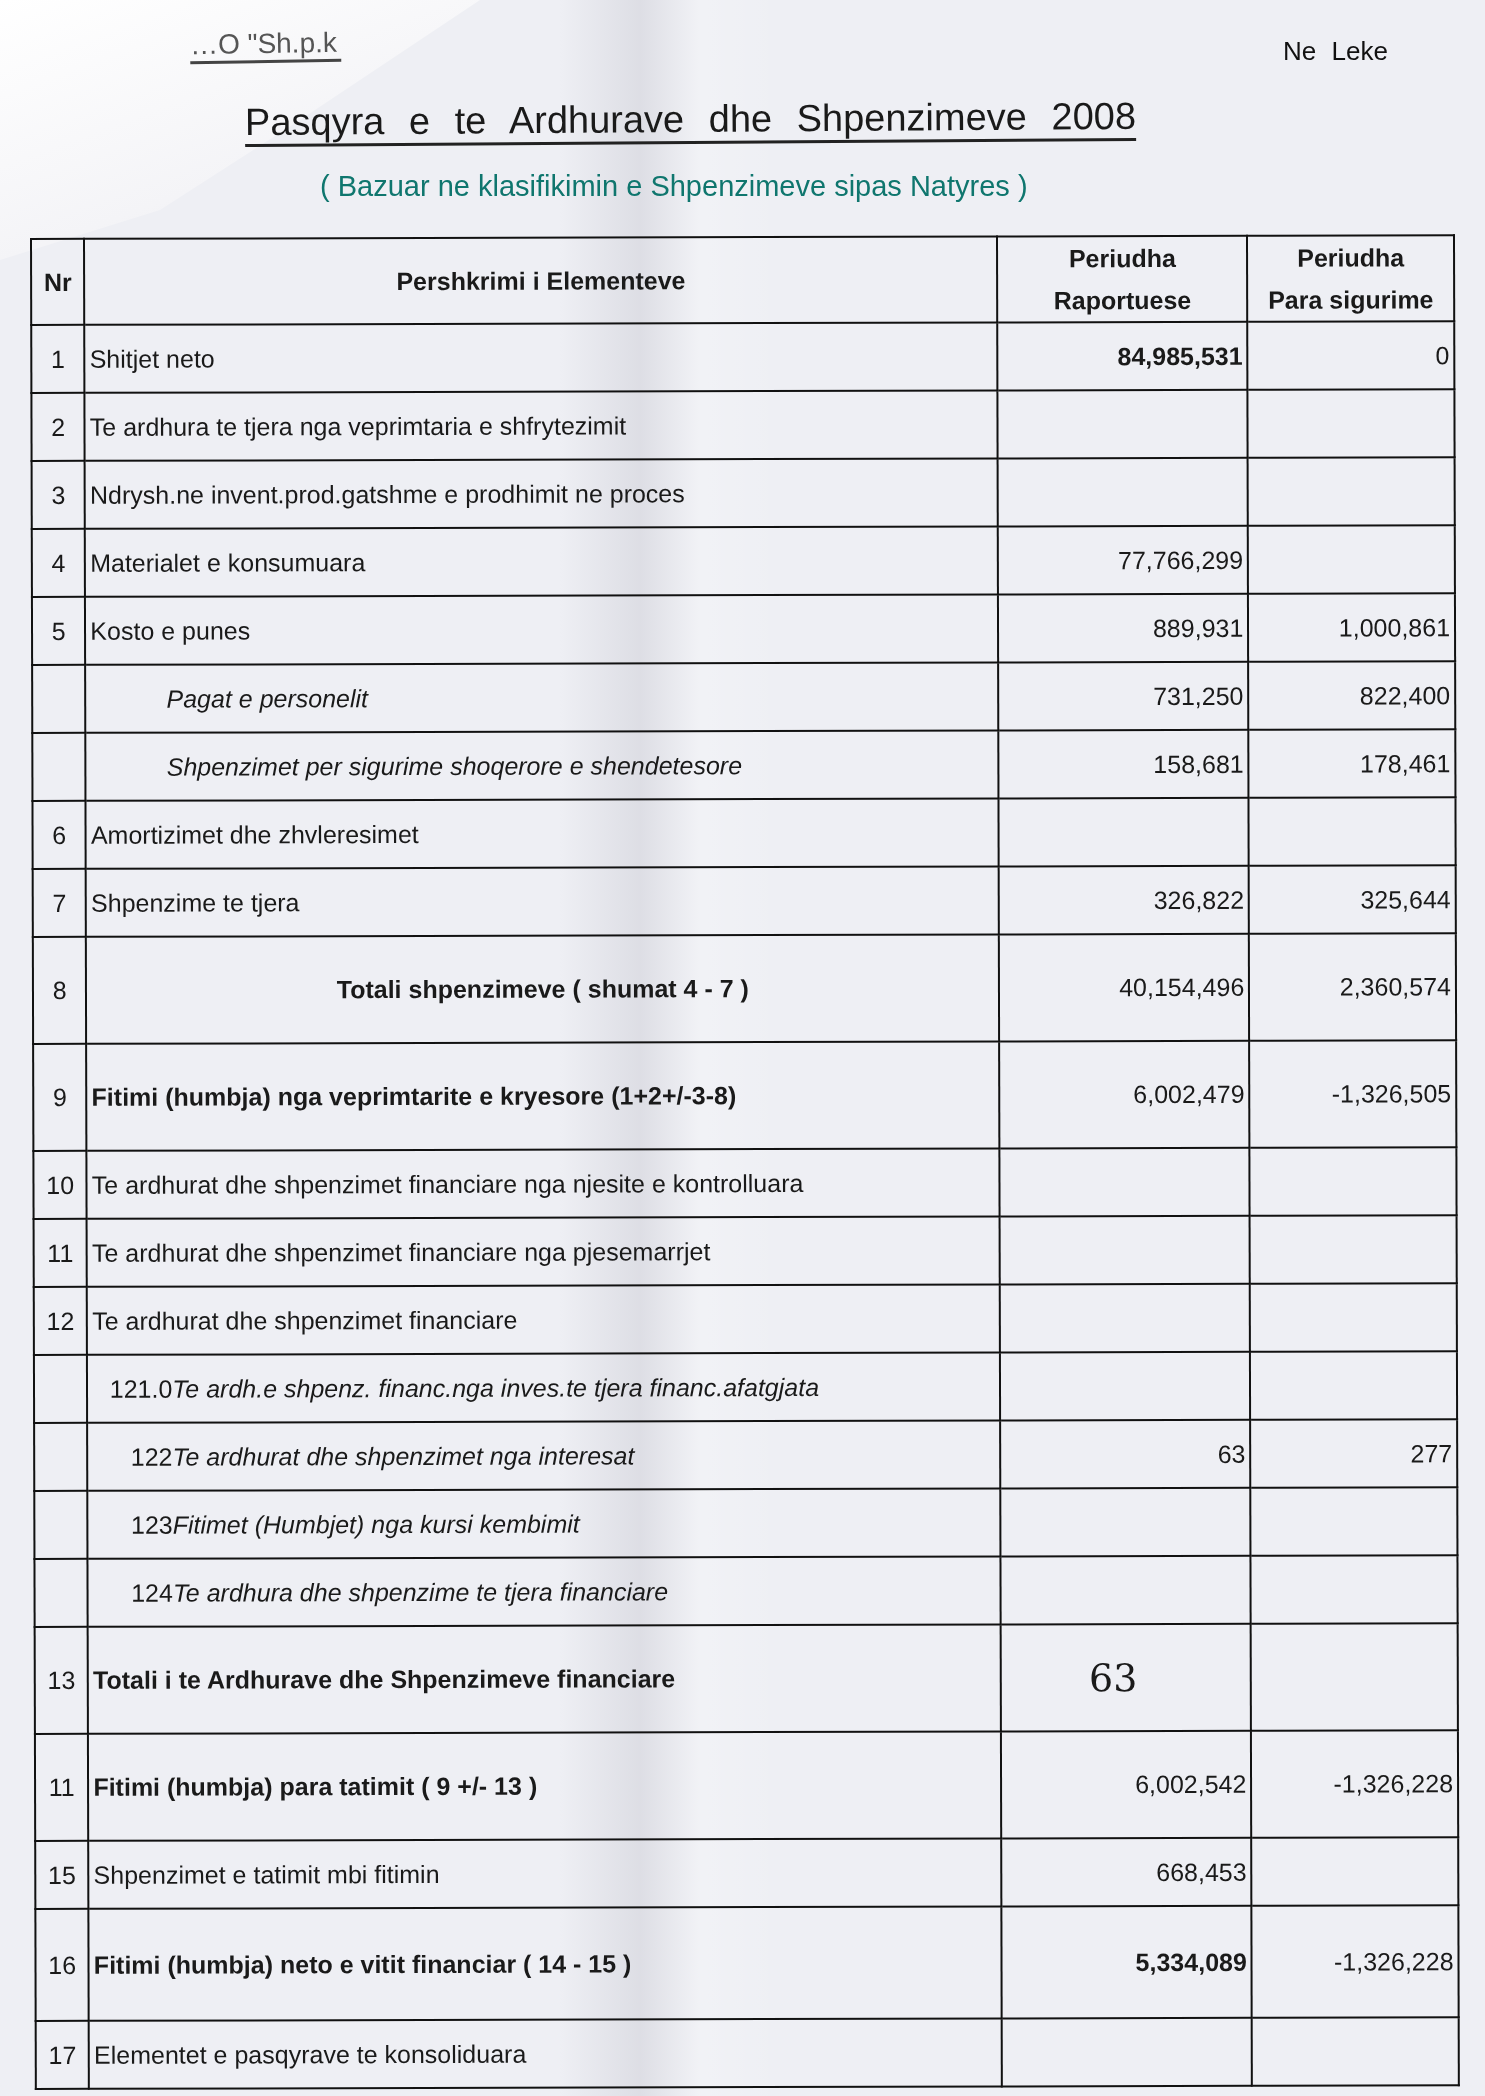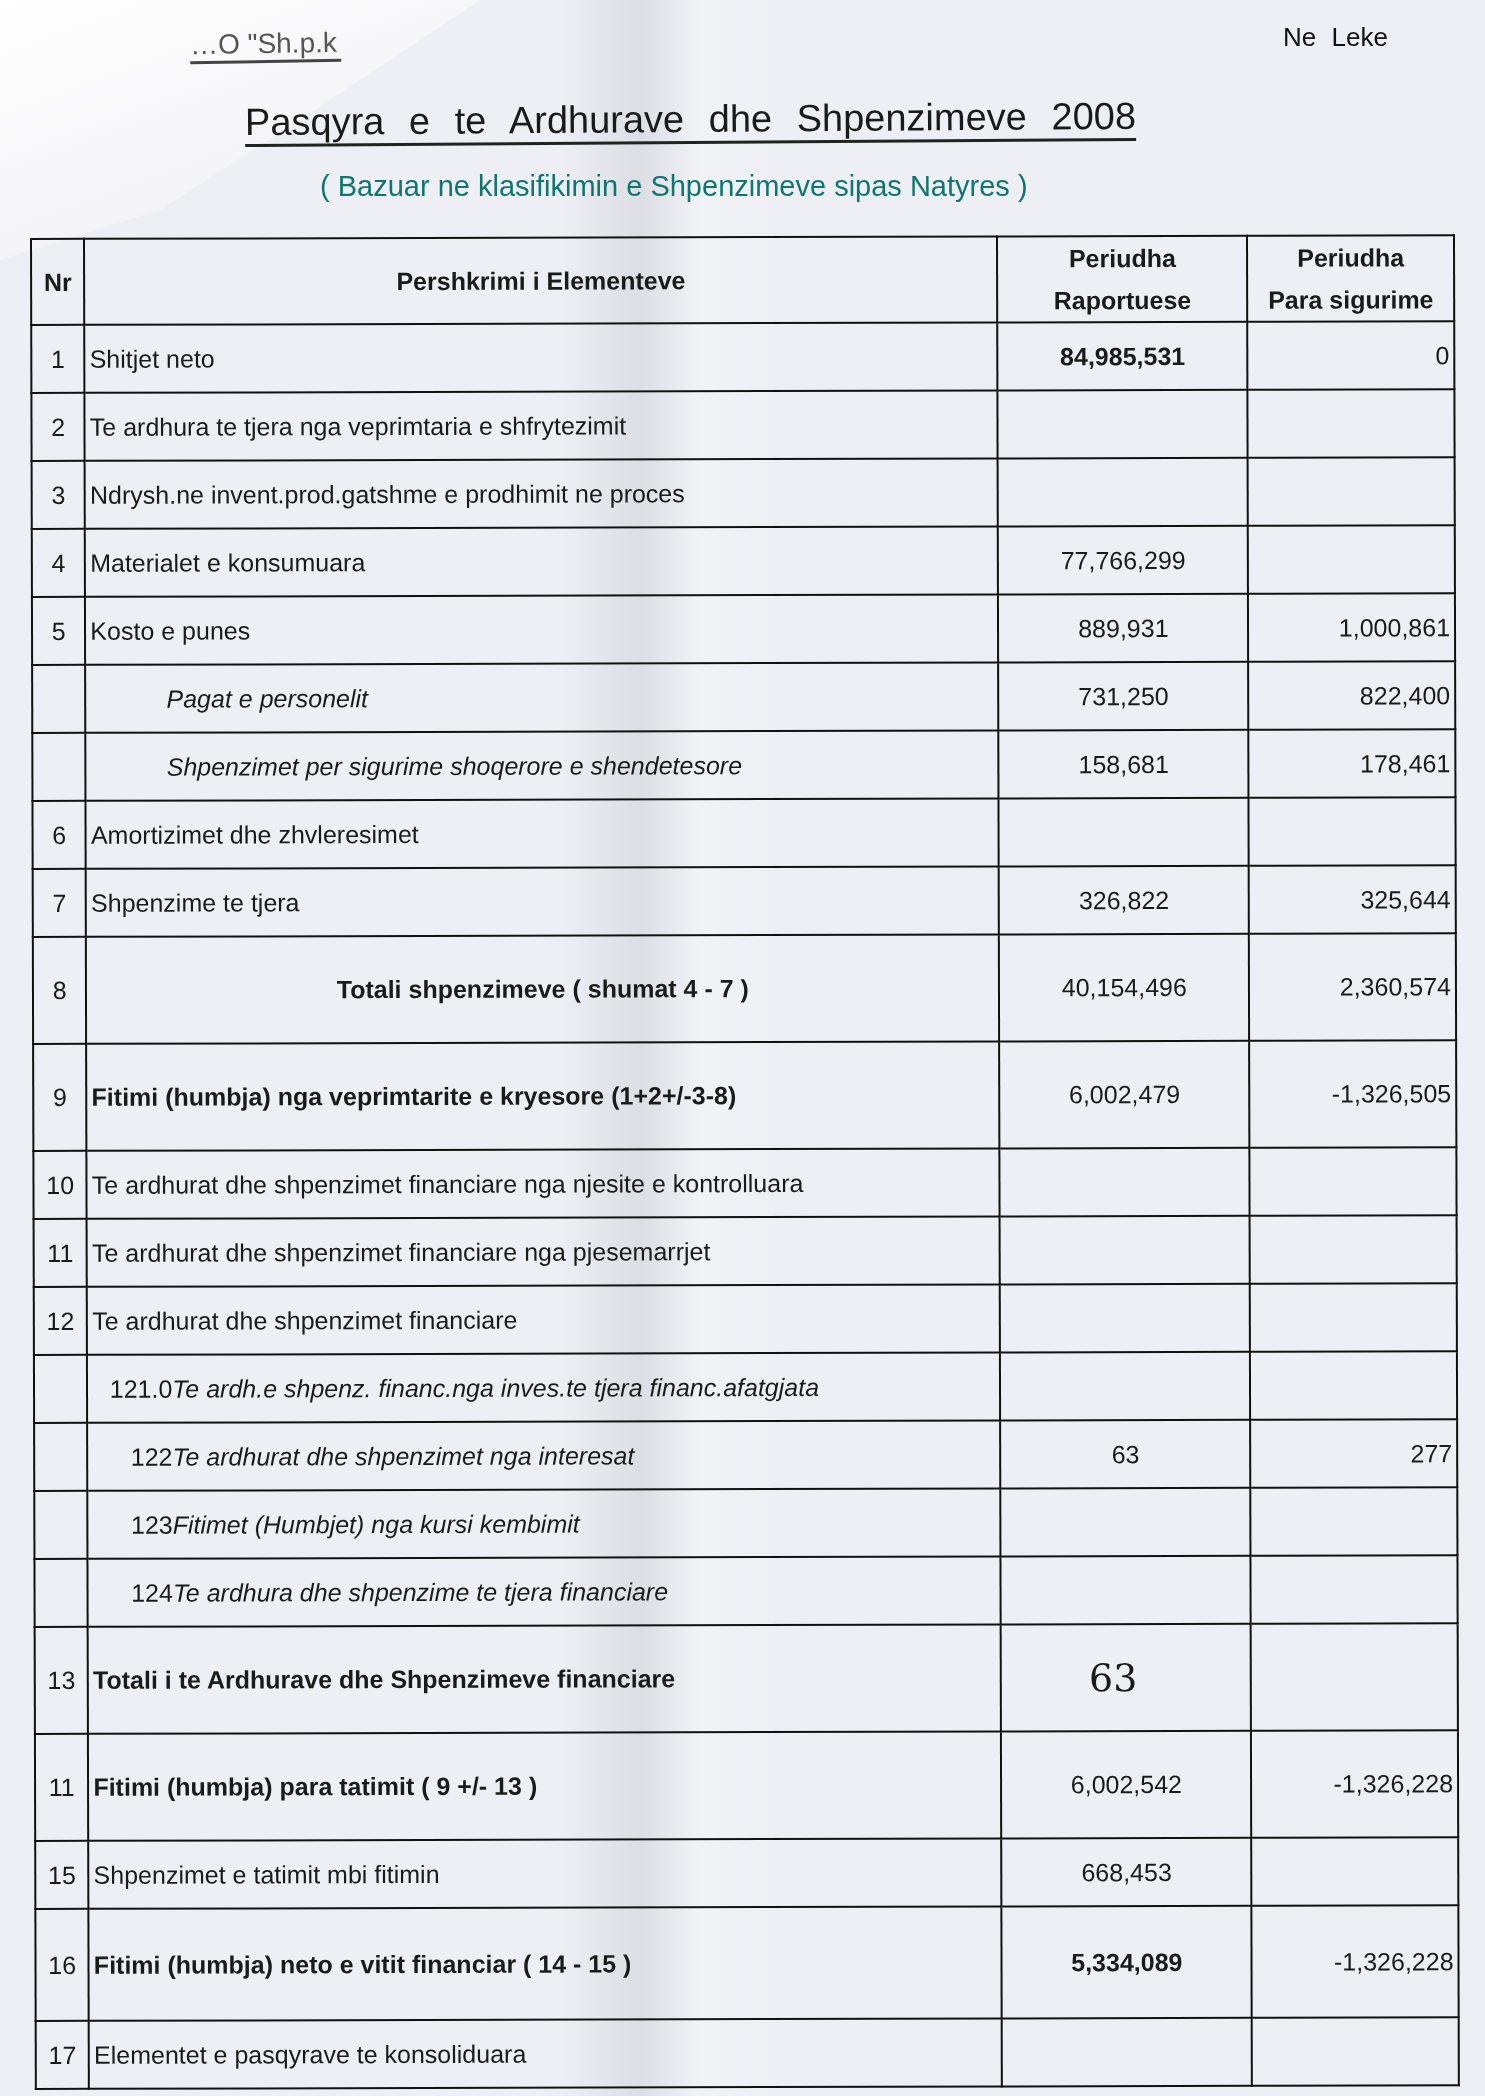--- a/index.html
+++ b/index.html
@@ -20,21 +20,21 @@
       clip-path: polygon(0 0, 480px 0, 420px 40px, 300px 120px, 160px 210px, 0 260px);
       box-shadow: 0 0 10px rgba(0,0,0,0.2);
     }
     .company {
       position: absolute; left: 190px; top: 28px;
       font-size: 28px; color: #555;
       border-bottom: 3px solid #444; padding-right: 4px;
       transform: rotate(-1deg);
     }
     .currency {
-      position: absolute; left: 1283px; top: 22px; font-size: 26px; color: #111;
+      position: absolute; left: 1283px; top: 36px; font-size: 26px; color: #111;
       word-spacing: 8px;
     }
     .title {
       position: absolute; left: 245px; top: 98px; font-size: 38px;
       border-bottom: 3px solid #222; transform: rotate(-0.4deg);
       word-spacing: 14px; color: #1a1a1a; white-space: nowrap;
     }
     .subtitle {
       position: absolute; left: 320px; top: 170px; font-size: 29px; color: #0f766e;
       white-space: nowrap;
@@ -43,21 +43,21 @@
       position: absolute; left: 30px; top: 238px; width: 1425px;
       border-collapse: collapse; transform: rotate(-0.15deg); transform-origin: left top;
       font-size: 25px;
     }
     table.report th, table.report td {
       border: 2px solid #111; padding: 0 4px; vertical-align: middle;
     }
     table.report th { font-weight: bold; font-size: 25px; text-align: center; line-height: 42px; }
     td.nr { width: 45px; text-align: center; padding-top: 12px; }
     td.desc { width: 900px; padding-left: 6px; padding-top: 10px; }
-    td.num { width: 225px; text-align: center; vertical-align: top; padding-top: 16px; padding-right: 3px; }
+    td.num { width: 225px; text-align: right; vertical-align: top; padding-top: 16px; padding-right: 3px; }
     td.num2 { width: 205px; text-align: right; vertical-align: top; padding-top: 16px; padding-right: 3px; }
     tr.h66 td { height: 66px; }
     tr.h105 td { height: 105px; }
     tr.h110 td { height: 110px; }
     .bold { font-weight: bold; }
     .italic { font-style: italic; }
     .indent { padding-left: 80px !important; }
     .center { text-align: center; }
     .subcode { display: inline-block; width: 80px; font-style: normal; text-align: right; }
     .hand { font-family: "DejaVu Serif", serif; font-size: 38px; text-align: center !important; padding-right: 30px !important; }

